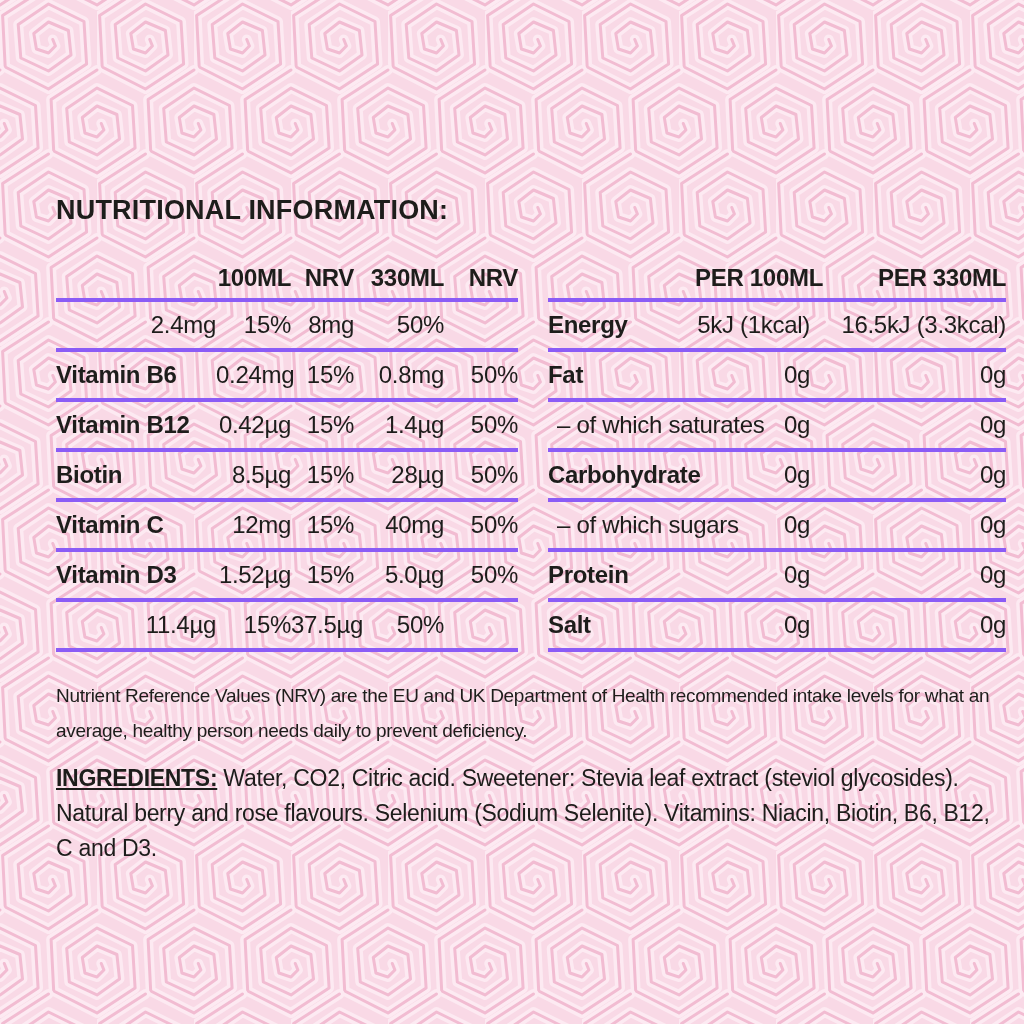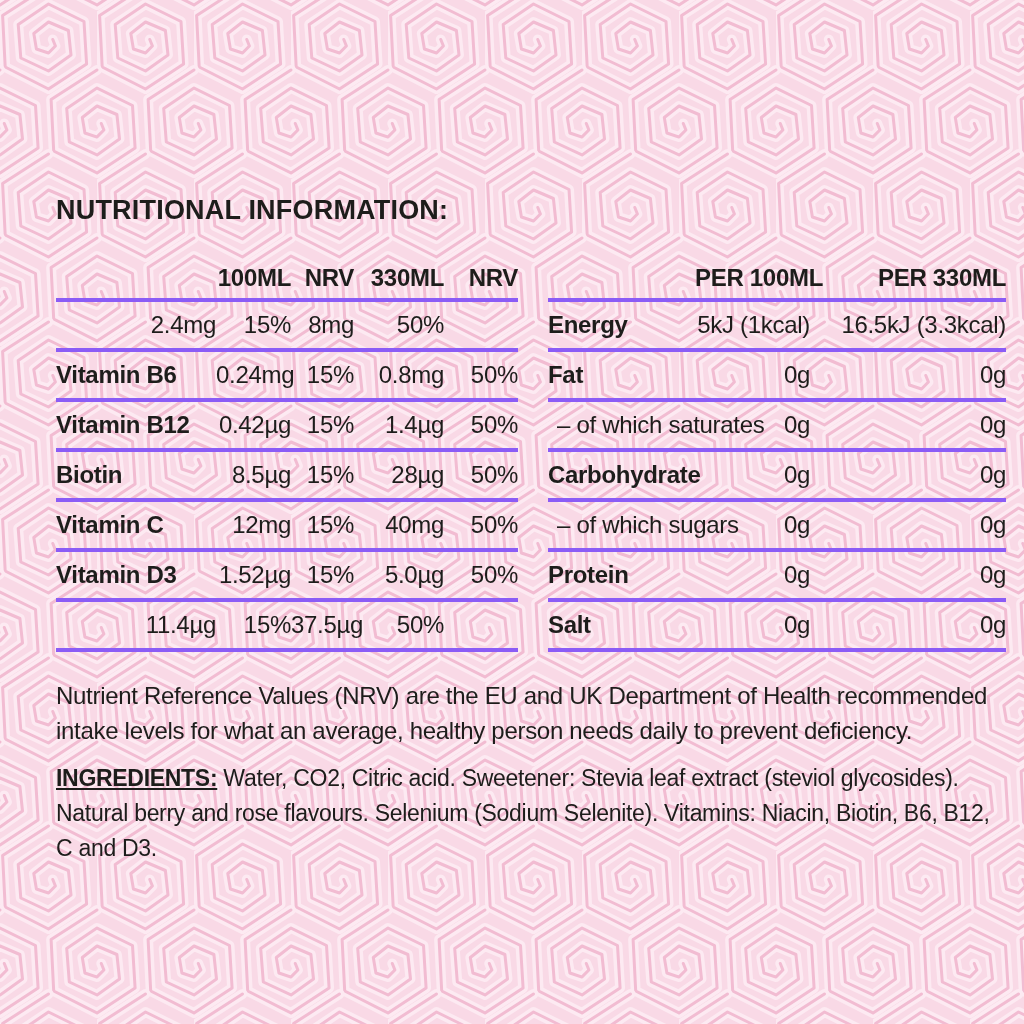--- a/index.html
+++ b/index.html
@@ -60,21 +60,21 @@
   .mt .trow { grid-template-columns: 147px 115px 196px; }
   .cr { text-align: right; }
   .nm { font-weight: 700; }
   .sub .nm {
     font-weight: 400;
     padding-left: 9px;
     overflow: visible;
   }
   .note {
     margin: 26px 0 0 0;
-    font-size: 24px;
+    font-size: 19px;
     line-height: 35px;
     letter-spacing: -0.3px;
   }
   .ingredients {
     margin: 13px 0 0 0;
     font-size: 23px;
     line-height: 35px;
     letter-spacing: -0.3px;
   }
   .ingredients strong { font-weight: 700; text-decoration: underline; }

